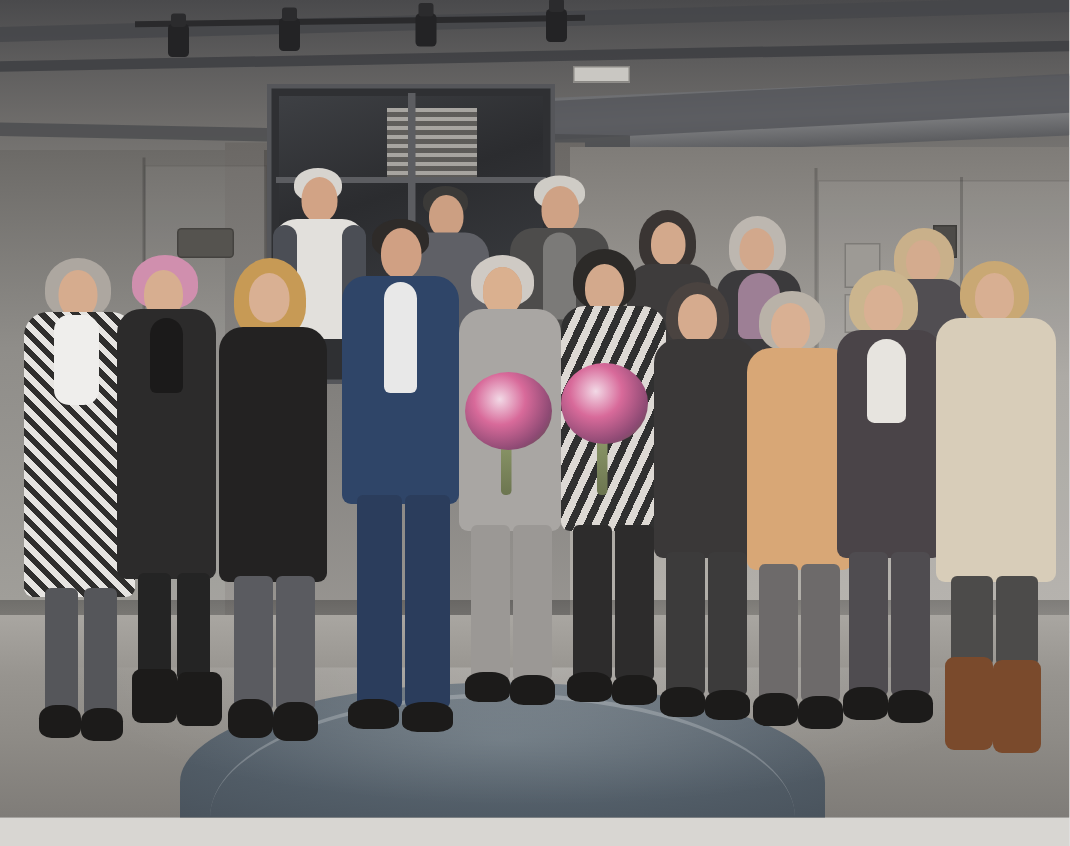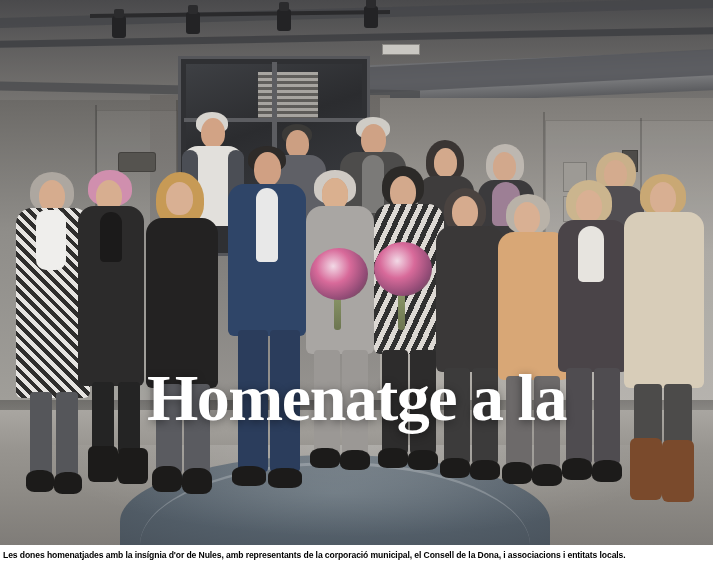--- a/index.html
+++ b/index.html
@@ -443,22 +443,18 @@
       <div class="hair" style="left:640px; top:174px; width:46px; height:42px; background:#c9a874;"></div>
       <div class="head" style="left:650px; top:182px; width:26px; height:32px; background:#d8af92;"></div>
       <div class="body" style="left:624px; top:212px; width:80px; height:176px; background:#d8cdb9;"></div>
       <div class="legs" style="left:634px; top:384px; width:28px; height:60px; background:#4c4b4a;"></div>
       <div class="legs" style="left:664px; top:384px; width:28px; height:60px; background:#4c4b4a;"></div>
       <div class="shoe" style="left:630px; top:438px; width:32px; height:62px; border-radius:6px; background:#7a4a2c;"></div>
       <div class="shoe" style="left:662px; top:440px; width:32px; height:62px; border-radius:6px; background:#7a4a2c;"></div>
     </div>
 
     <div class="headline">
-      <span class="l1">Homenatge a la</span>
     </div>
 
   </div>
 
-  <div class="caption-bar">
-    <div class="caption-text">Les dones homenatjades amb la insígnia d'or de Nules, amb representants de la corporació municipal, el Consell de la Dona, i associacions i entitats locals.</div>
-  </div>
 
 </div>
 
 </body></html>

